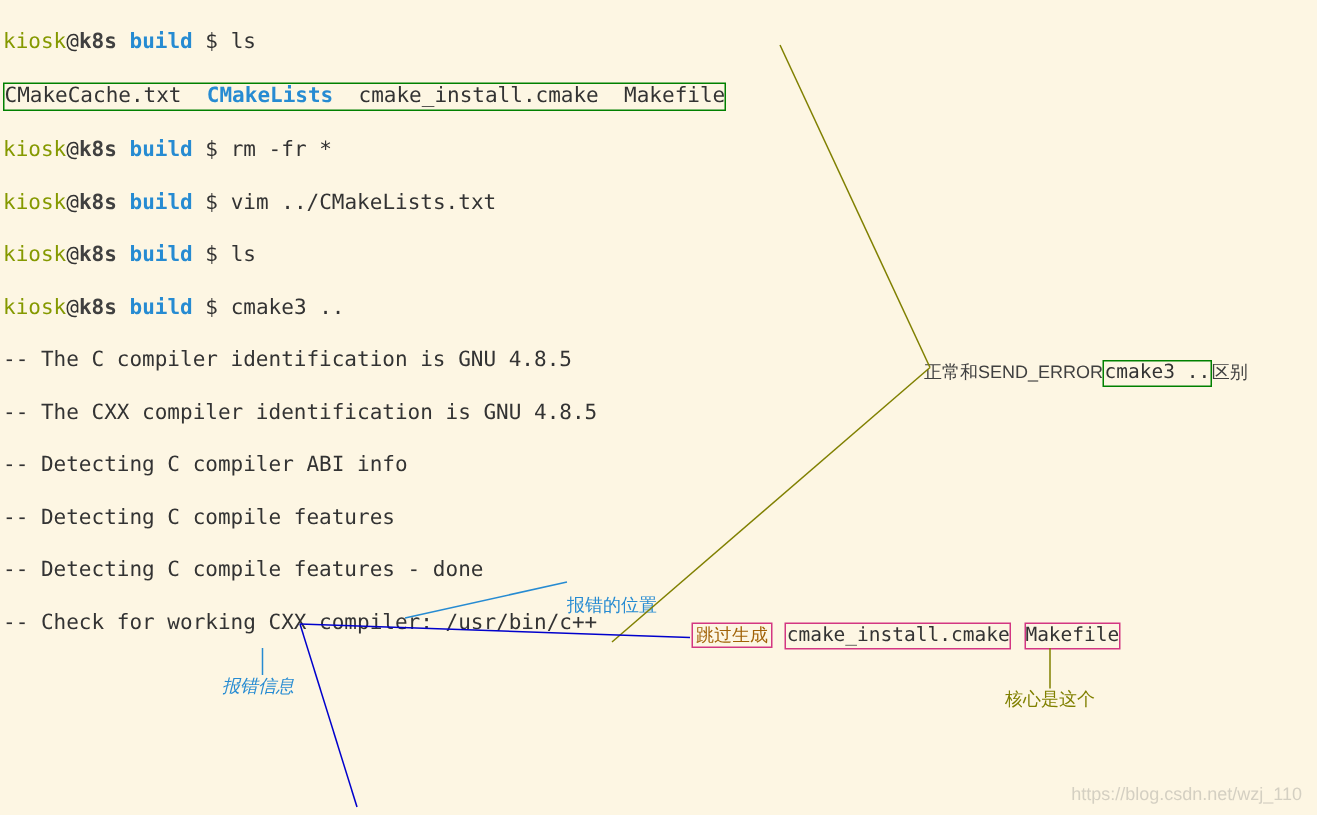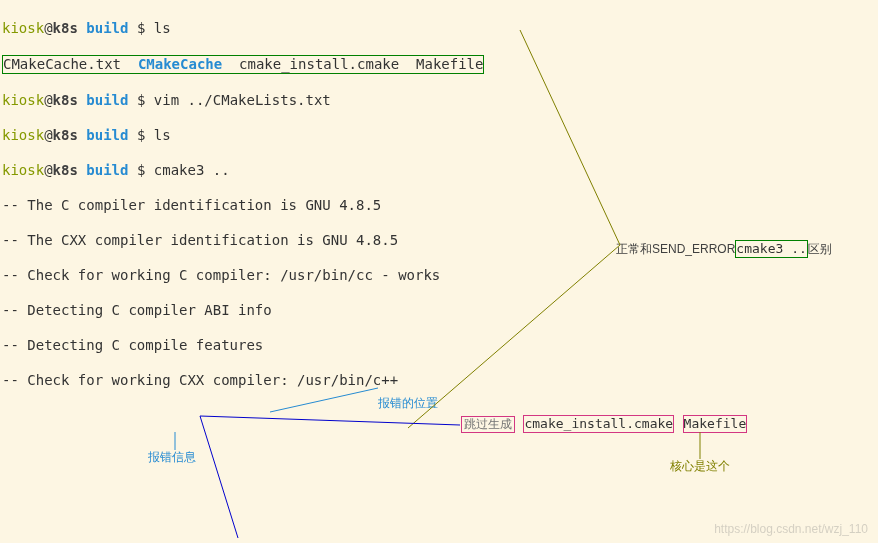--- a/index.html
+++ b/index.html
@@ -30,57 +30,58 @@
   .label-blue { color: #268bd2; }
   .label-purple { color: #404040; }
   .watermark { position:absolute; right:10px; bottom:6px; color:rgba(120,120,120,0.3); font-size:12px; font-family:sans-serif;}
   svg.overlay { position:absolute; top:0; left:0; pointer-events:none; }
 </style>
 </head>
 <body>
 
 <div class="term">
 <div><span class="user">kiosk</span><span class="at">@</span><span class="host">k8s</span> <span class="path">build</span><span class="prompt"> $ </span><span class="cmd">ls</span></div>
-<div><span class="box-green"><span>CMakeCache.txt</span>  <span class="dir">CMakeCache</span>  <span>cmake_install.cmake</span>  <span>Makefile</span></span></div>
+<div><span class="box-green"><span>CMakeCache.txt</span>  <span class="dir">CMakeLists</span>  <span>cmake_install.cmake</span>  <span>Makefile</span></span></div>
+<div><span class="user">kiosk</span><span class="at">@</span><span class="host">k8s</span> <span class="path">build</span><span class="prompt"> $ </span><span class="cmd">rm -fr *</span></div>
 <div><span class="user">kiosk</span><span class="at">@</span><span class="host">k8s</span> <span class="path">build</span><span class="prompt"> $ </span><span class="cmd">vim ../CMakeLists.txt</span></div>
 <div><span class="user">kiosk</span><span class="at">@</span><span class="host">k8s</span> <span class="path">build</span><span class="prompt"> $ </span><span class="cmd">ls</span></div>
 <div><span class="user">kiosk</span><span class="at">@</span><span class="host">k8s</span> <span class="path">build</span><span class="prompt"> $ </span><span class="cmd">cmake3 ..</span></div>
 <div>-- The C compiler identification is GNU 4.8.5</div>
 <div>-- The CXX compiler identification is GNU 4.8.5</div>
-<div>-- Check for working C compiler: /usr/bin/cc - works</div>
 <div>-- Detecting C compiler ABI info</div>
 <div>-- Detecting C compile features</div>
+<div>-- Detecting C compile features - done</div>
 <div>-- Check for working CXX compiler: /usr/bin/c++</div>
 
 
 
 
 
 
 
 
 
 
 
 
 
 
 
 </div>
 
 <div class="abs label label-blue" style="left:378px; top:396px;">报错的位置</div>
-<div class="abs label label-blue" style="left:148px; top:450px;">报错信息</div>
+<div class="abs label label-blue" style="left:148px; top:450px;font-style:italic;">报错信息</div>
 <div class="abs label" style="left:670px; top:459px; color:#808000">核心是这个</div>
 
 <div class="abs" style="left:616px; top:240px;">
   <span class="label label-purple">正常和SEND_ERROR</span><span class="box-green" style="color:#333;font-family:monospace;font-size:13px;">cmake3 ..</span><span class="label label-purple">区别</span>
 </div>
 
 <div class="abs" style="left:461px; top:415px;">
-  <span class="box-magenta label" style="color:#737373;padding:0 2px;">跳过生成</span> <span class="box-magenta" style="font-family:monospace;font-size:13px;">cmake_install.cmake</span>  <span class="box-magenta" style="font-family:monospace;font-size:13px;">Makefile</span>
+  <span class="box-magenta label" style="color:#a16207;padding:0 2px;">跳过生成</span> <span class="box-magenta" style="font-family:monospace;font-size:13px;">cmake_install.cmake</span>  <span class="box-magenta" style="font-family:monospace;font-size:13px;">Makefile</span>
 </div>
 
 <svg class="overlay" width="878" height="543">
   <line x1="520" y1="30" x2="620" y2="245" stroke="#808000" stroke-width="1"></line>
   <line x1="620" y1="245" x2="408" y2="428" stroke="#808000" stroke-width="1"></line>
   <line x1="200" y1="416" x2="460" y2="425" stroke="#0000cc" stroke-width="1"></line>
   <line x1="200" y1="416" x2="238" y2="538" stroke="#0000cc" stroke-width="1"></line>
   <line x1="175" y1="432" x2="175" y2="450" stroke="#268bd2" stroke-width="1"></line>
   <line x1="270" y1="412" x2="378" y2="388" stroke="#268bd2" stroke-width="1"></line>
   <line x1="700" y1="432" x2="700" y2="459" stroke="#808000" stroke-width="1"></line>

